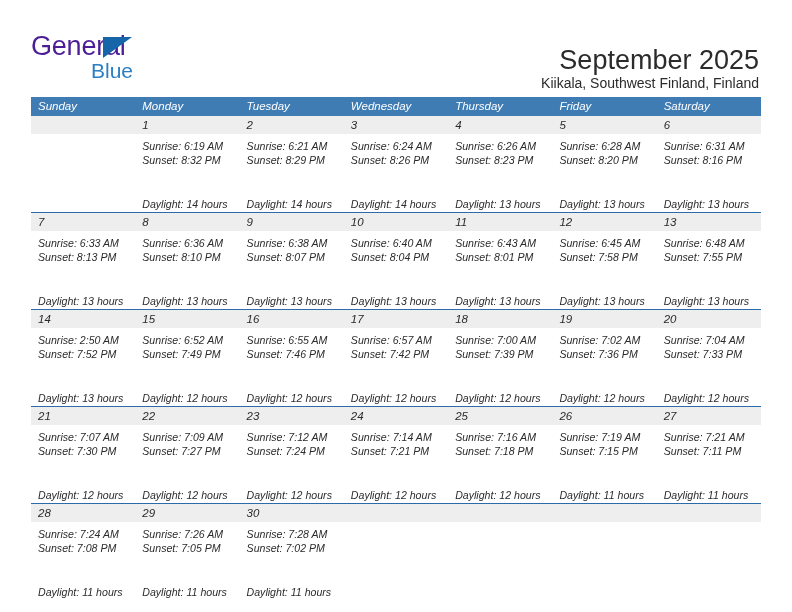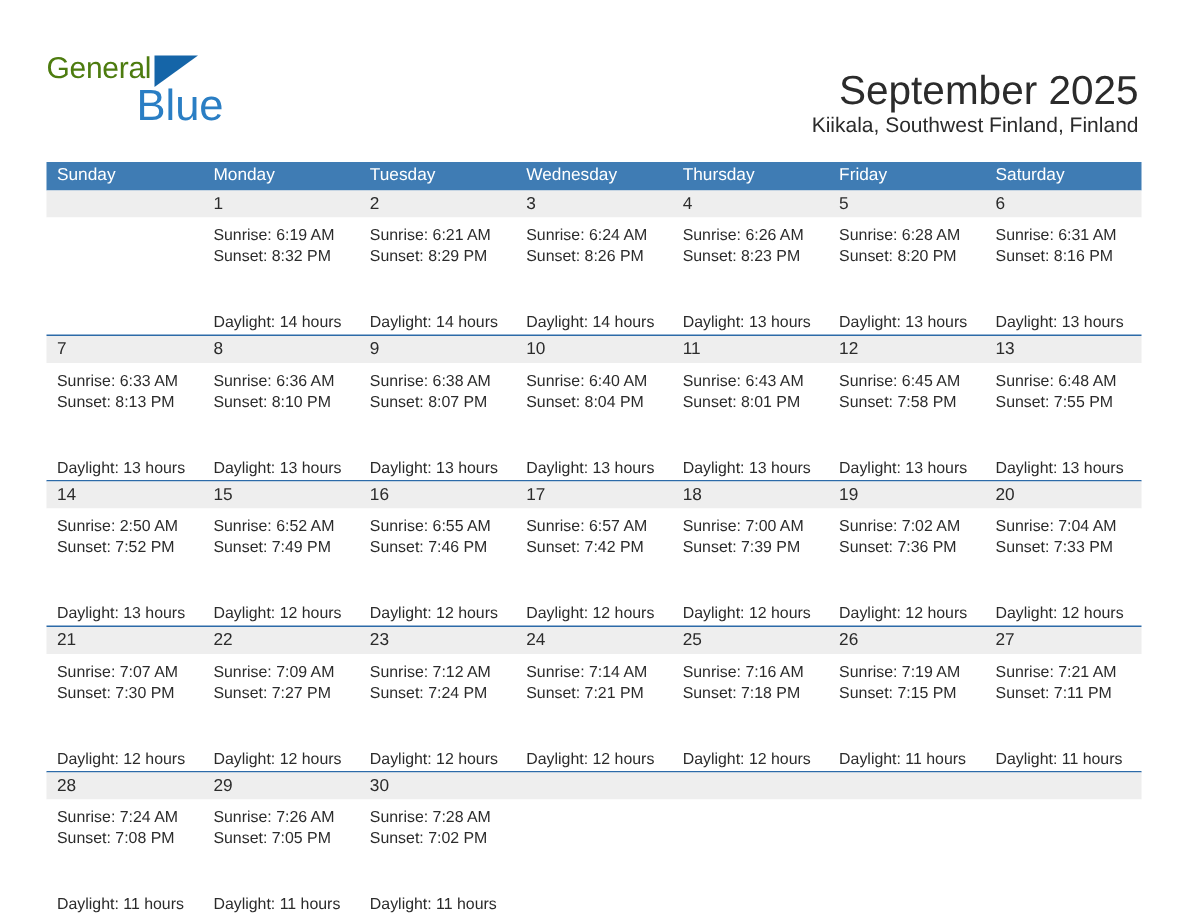--- a/index.html
+++ b/index.html
@@ -27,38 +27,38 @@
   .logo {
     position: absolute;
     left: 31px;
     top: 33px;
     width: 180px;
     height: 56px;
   }
   .logo-general {
     position: absolute;
     left: 0; top: 0;
-    font-size: 20px;
-    color: #4d7c0f;
+    font-size: 27px;
+    color: #4c1d95;
     letter-spacing: -0.2px;
     line-height: 26px;
   }
   .logo-tri {
     position: absolute;
     left: 72px;
     top: 4px;
     width: 0; height: 0;
     border-left: 29px solid #1565a8;
     border-bottom: 21px solid transparent;
   }
   .logo-blue {
     position: absolute;
     left: 60px;
     top: 25px;
-    font-size: 29px;
+    font-size: 21px;
     color: #2a7ec4;
     line-height: 26px;
   }
   .title {
     position: absolute;
     right: 33px;
     top: 44px;
     font-size: 27px;
     color: #2b2b2b;
     text-align: right;
@@ -73,22 +73,23 @@
     color: #2b2b2b;
     text-align: right;
     line-height: 18px;
     white-space: nowrap;
   }
 
   
   .calendar {
     position: absolute;
     left: 31px;
-    top: 108px;
+    top: 97px;
     width: 730px;
+    font-style: italic;
   }
   .weekday-row {
     display: flex;
     width: 730px;
     height: 19px;
     background: #3f7cb4;
   }
   .weekday {
     flex: 1 1 0;
     color: #ffffff;

